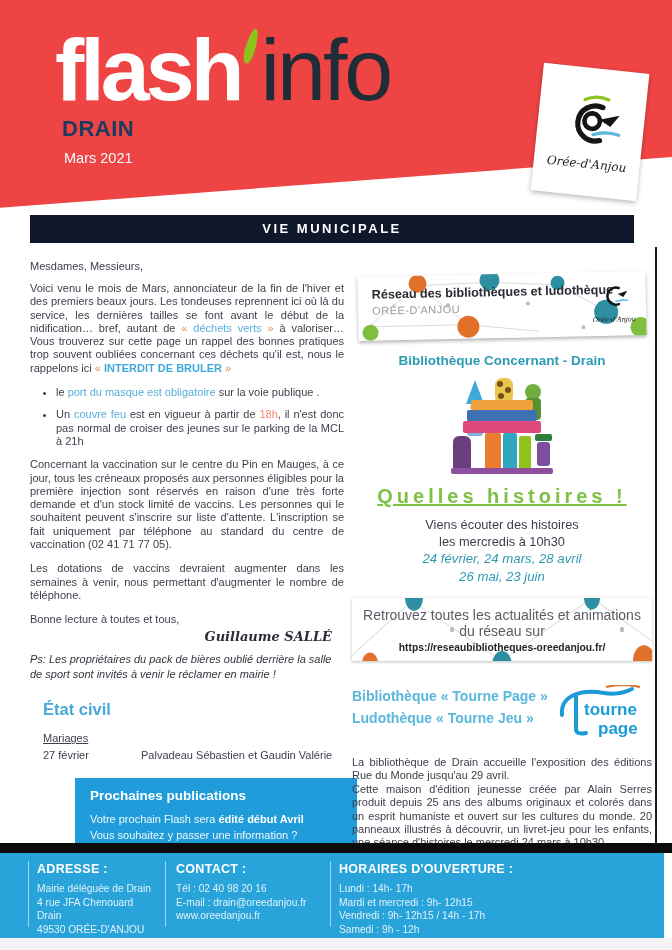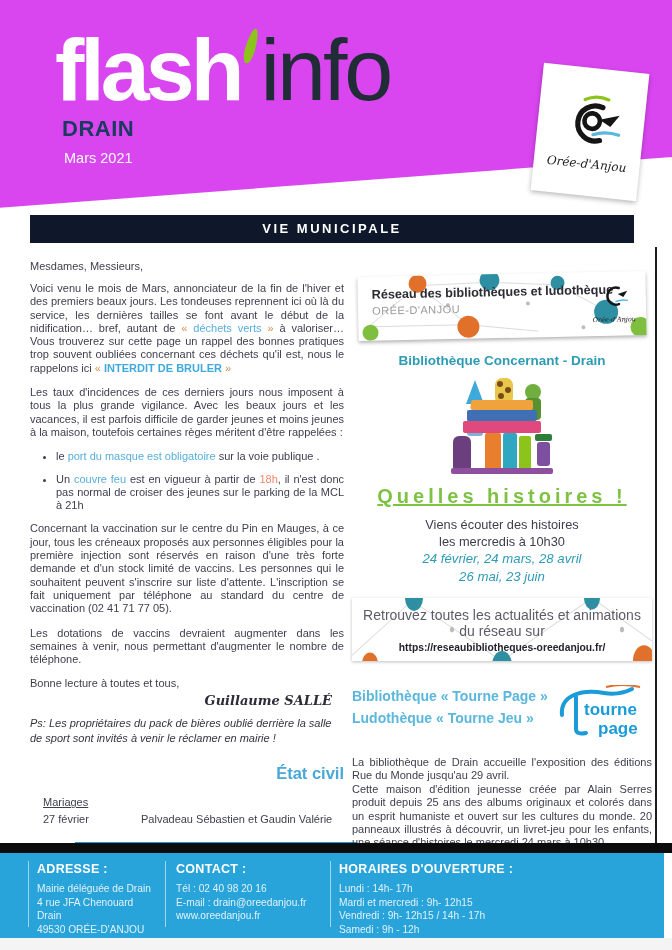--- a/index.html
+++ b/index.html
@@ -6,21 +6,21 @@
   html,body { background:#d9d9d9; }
   body { font-family:"Liberation Sans", sans-serif; }
   #page {
     position:relative; width:672px; height:950px; background:#ffffff;
     margin:0 auto; overflow:hidden;
   }
 
   
   .header {
     position:absolute; top:0; left:0; width:672px; height:212px;
-    background:#d946ef;
+    background:#ef4444;
     clip-path:polygon(0 0, 100% 0, 100% 74%, 0 98%);
   }
   .brand { position:absolute; left:55px; top:26px; height:100px; white-space:nowrap; }
   .brand-flash {
     font-size:88px; font-weight:800; letter-spacing:-4px; color:#ffffff; line-height:1;
   }
   .apostrophe-leaf {
     display:inline-block; width:10px; height:36px; background:#8CC41C;
     border-radius:50% 50% 50% 50% / 62% 62% 38% 38%;
     transform:rotate(16deg); vertical-align:top; margin:2px 4px 0 6px;
@@ -57,21 +57,21 @@
   ul.rules { margin:2px 0 10px 0; padding-left:26px; }
   ul.rules li { font-size:11px; line-height:13.3px; text-align:justify; margin-bottom:9px; }
   .closing { font-size:11px; margin:2px 0 4px 0; }
   .signature {
     text-align:right; font-family:"DejaVu Serif", serif; font-style:italic; font-weight:bold;
     font-size:13px; color:#2c2c38; margin:0 12px 4px 0;
   }
   .ps { font-style:italic; font-size:11px; line-height:15px; margin-top:8px; color:#34343f; }
 
   .etat-civil { margin:18px 0 0 13px; }
-  .etat-civil h2 { color:#4AA8D8; font-size:16.5px; font-weight:800; margin-bottom:13px;text-align:right; }
+  .etat-civil h2 { color:#4AA8D8; font-size:16.5px; font-weight:800; margin-bottom:13px; }
   .ec-cat { font-size:11px; text-decoration:underline; margin-bottom:5px; }
   .ec-row { display:flex; font-size:11px; }
   .ec-date { width:98px; }
 
   .pub-box {
     margin:17px 0 0 45px; width:282px; background:#1F9CD9; color:#ffffff;
     padding:10px 15px 12px 15px;
   }
   .pub-box h3 { font-size:13.5px; font-weight:800; margin-bottom:9px; }
   .pub-box .pline { font-size:11px; line-height:15.5px; color:#eef9ff; }
@@ -154,21 +154,20 @@
     <div class="logo-caption">Orée-d'Anjou</div>
   </div>
 
   <div class="section-banner">VIE MUNICIPALE</div>
 
   <div class="col-left">
     <p class="salutation">Mesdames, Messieurs,</p>
 
     <p class="body"><span>Voici venu le mois de Mars, annonciateur de la fin de l'hiver et des premiers beaux jours.  Les tondeuses reprennent ici où là du service, les dernières tailles se font avant le début de la nidification… bref, autant de </span><span class="guillemet">« </span><span class="hl-blue">déchets verts</span><span class="guillemet"> »</span><span> à valoriser… Vous trouverez sur cette page un rappel des bonnes pratiques trop souvent oubliées concernant ces déchets  qu'il est, nous le rappelons ici </span><span class="guillemet">« </span><span class="hl-blue-bold">INTERDIT DE BRULER</span><span class="guillemet"> »</span></p>
 
-    <p class="body">Les taux d'incidences de ces derniers jours nous imposent à tous la plus grande vigilance. Avec les beaux jours et les vacances, il est parfois difficile de garder jeunes et moins jeunes à la maison, toutefois certaines règes méritent d'être rappelées :</p>
 
     <ul class="rules">
       <li><span>le </span><span class="hl-blue">port du masque est obligatoire</span><span> sur la voie publique .</span></li>
       <li><span>Un </span><span class="hl-blue">couvre feu</span><span> est en vigueur à partir de </span><span class="hl-orange">18h</span><span>, il n'est donc pas normal de croiser des jeunes sur le parking de la MCL à 21h</span></li>
     </ul>
 
     <p class="body">Concernant la vaccination sur le centre du Pin en Mauges, à ce jour, tous les créneaux proposés aux personnes éligibles pour la première injection sont réservés en raison d'une très forte demande et d'un stock limité de vaccins. Les personnes qui le souhaitent peuvent s'inscrire sur liste d'attente. L'inscription se fait uniquement par téléphone au standard du centre de vaccination (02 41 71 77 05).</p>
     <p class="body">Les dotations de vaccins devraient augmenter dans les semaines à venir, nous permettant d'augmenter le nombre de téléphone.</p>
     <p class="closing">Bonne lecture à toutes et tous,</p>
     <div class="signature">Guillaume SALLÉ</div>

